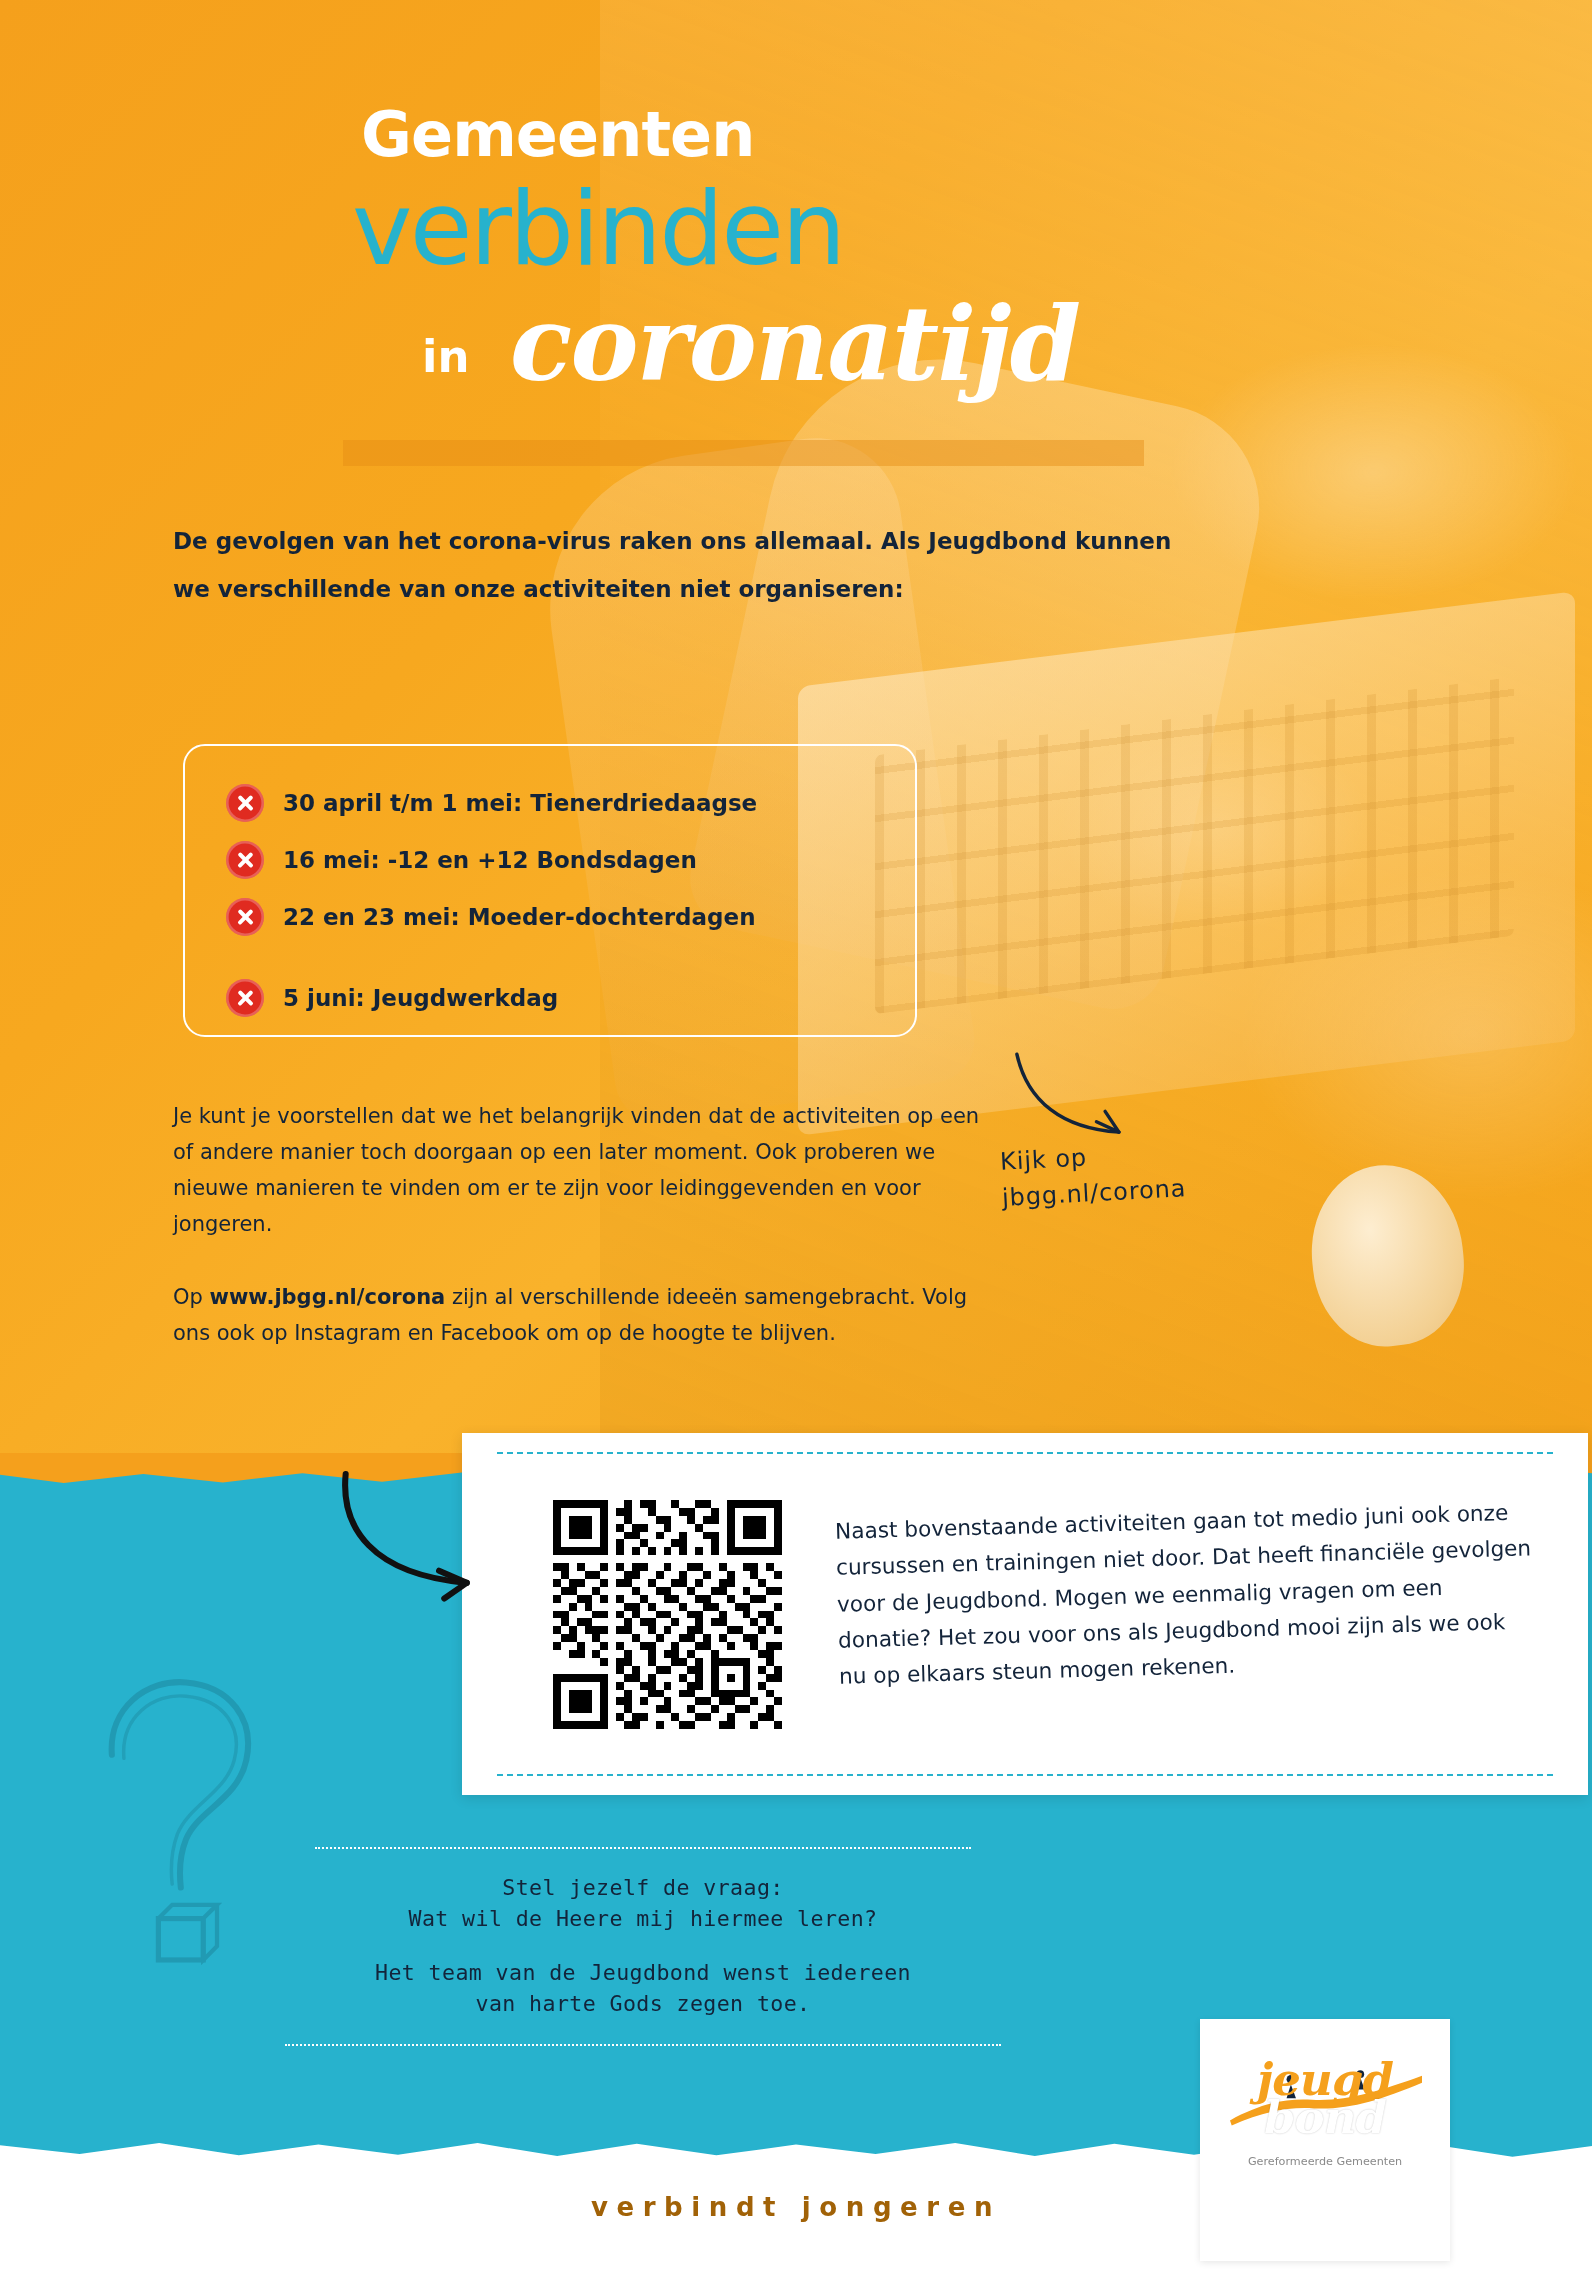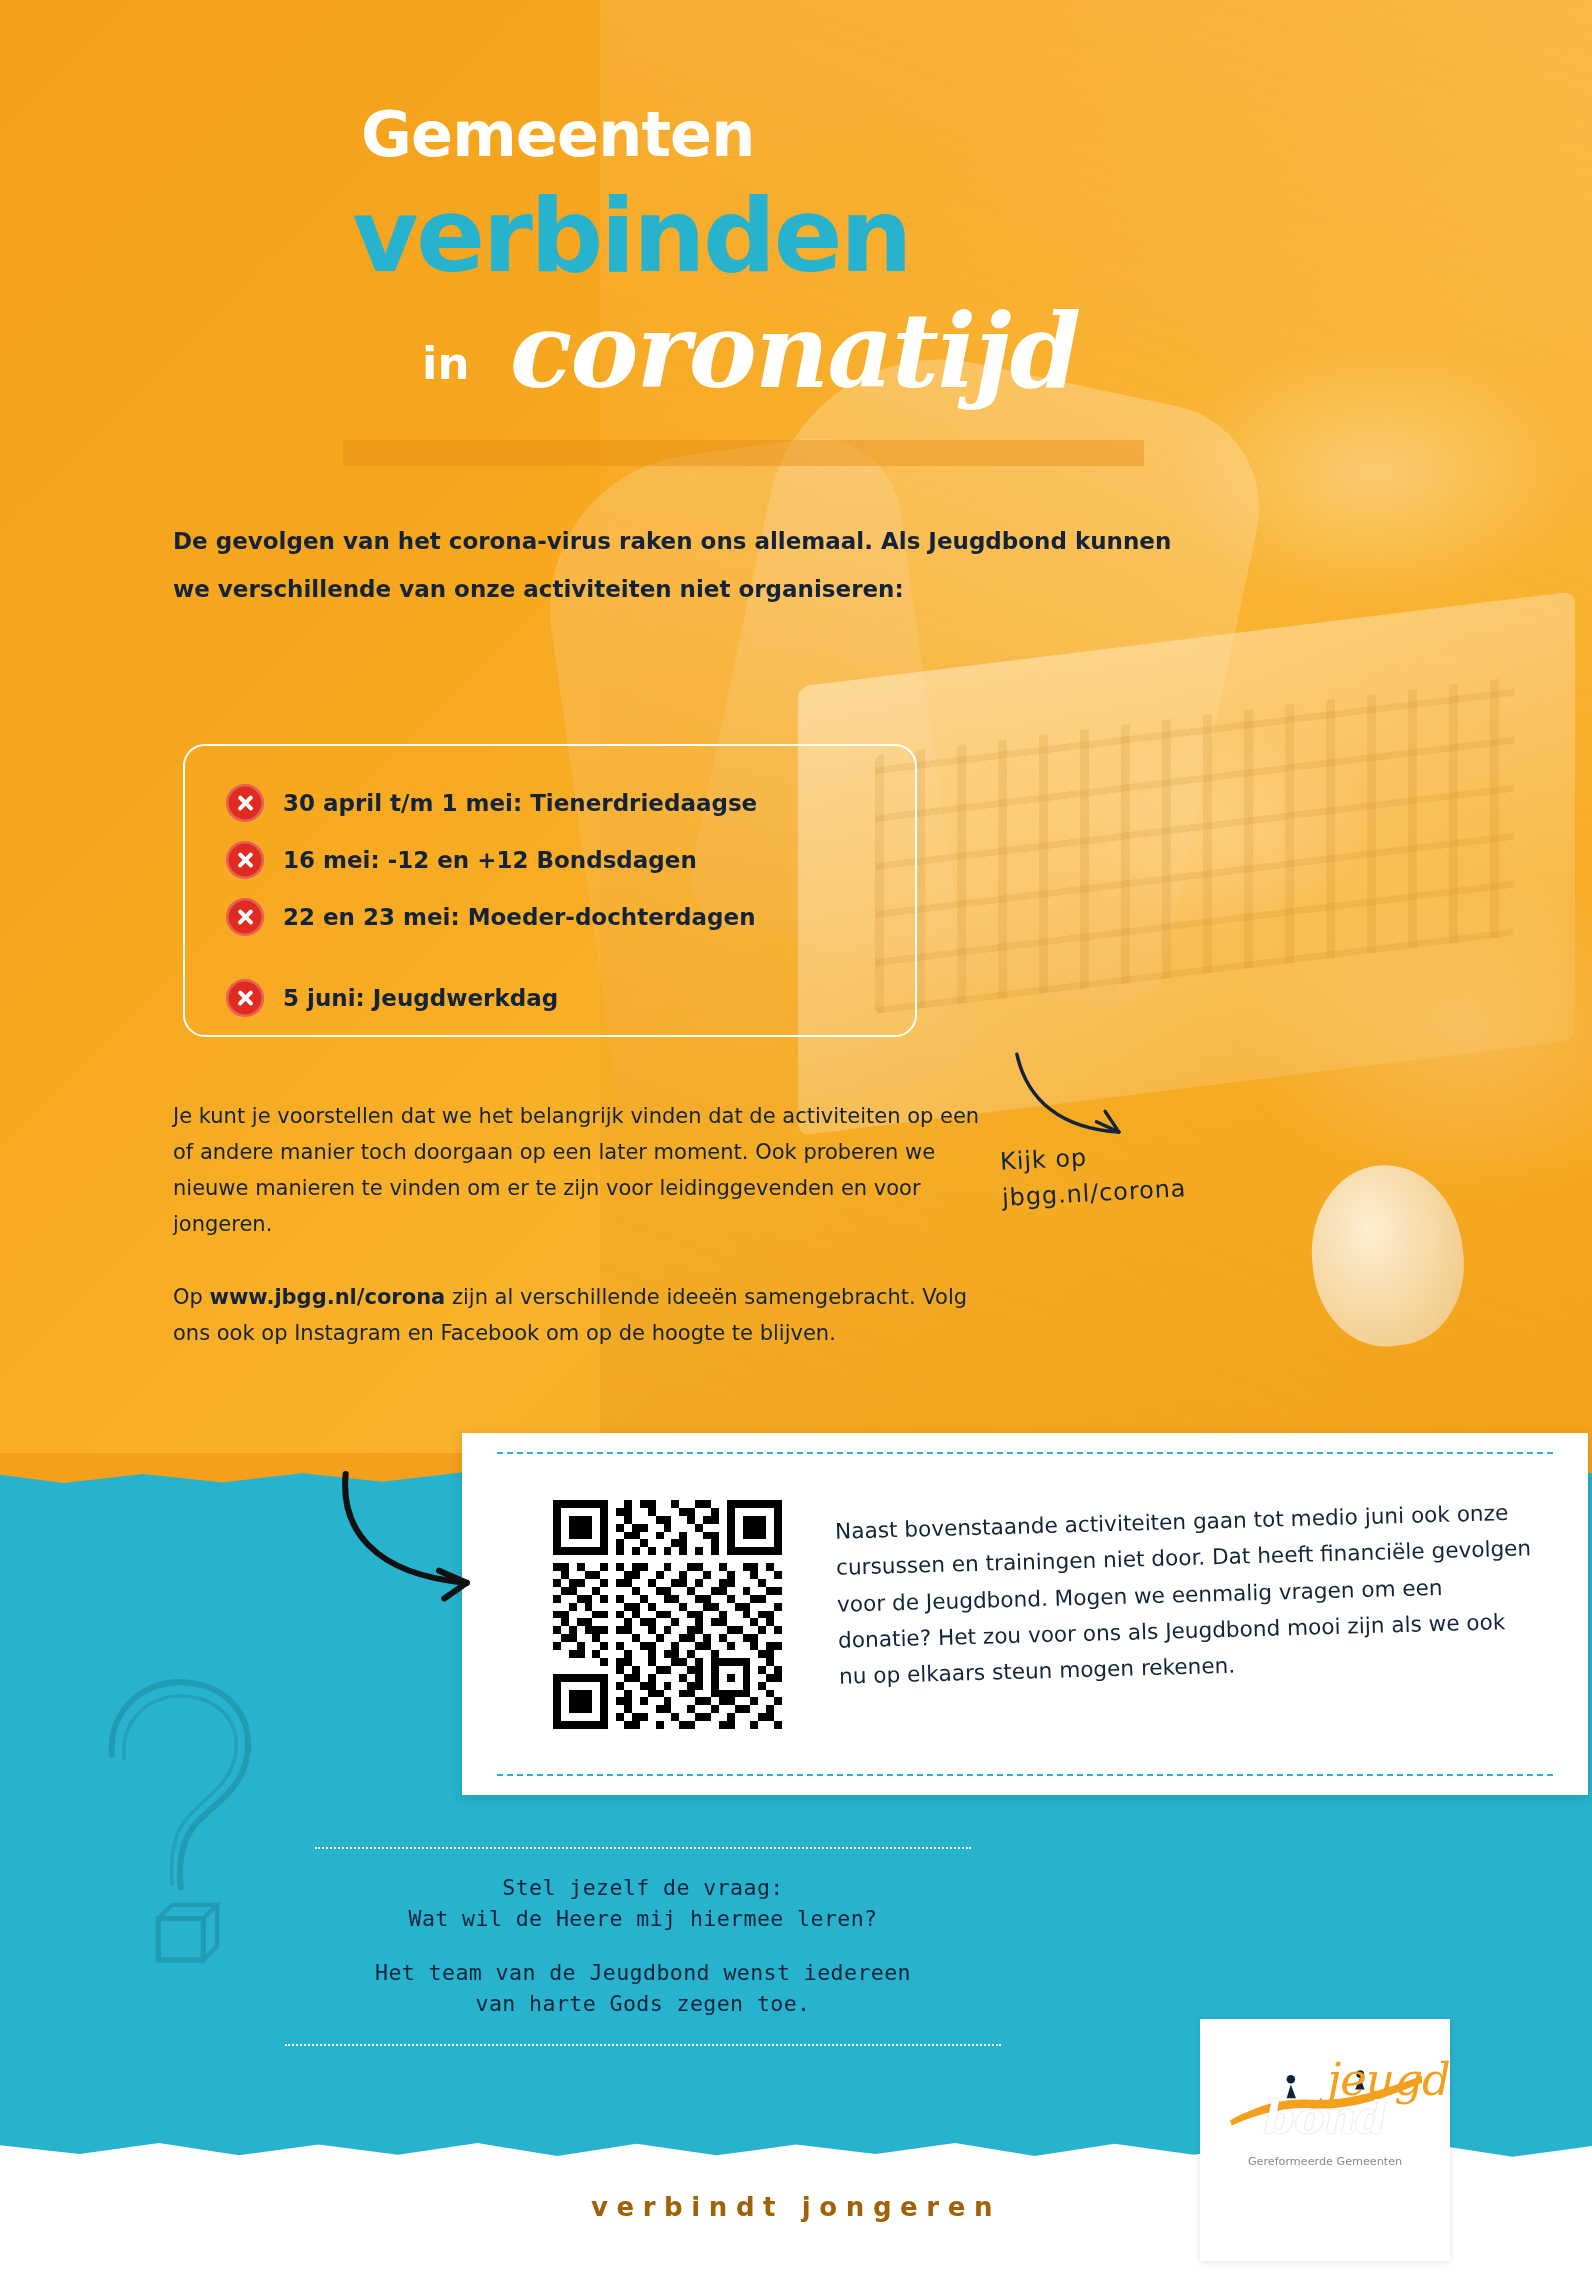--- a/index.html
+++ b/index.html
@@ -99,27 +99,27 @@
     font-family: "DejaVu Sans", sans-serif;
     font-weight: bold;
     font-size: 62px;
     color: #ffffff;
     letter-spacing: -0.9px;
     line-height: 1;
     padding-left: 188px;
   }
   .t-line2 {
     font-family: "DejaVu Sans", sans-serif;
-    font-weight: bold;
+    font-weight: normal;
     font-size: 102px;
     color: #27b2cd;
     line-height: 1.02;
     letter-spacing: -2.6px;
     padding-left: 179px;
-    margin-top: 18px;
+    margin-top: 11px;
   }
   .t-line3wrap {
     position: relative;
     margin-top: 1.7px;
     padding-left: 242px;
     height: 112px;
   }
   .t-in {
     position: absolute;
     left: 249px; bottom: 12px;
@@ -351,26 +351,25 @@
   }
   .logo-inner {
     position: absolute;
     left: 0; top: 40px;
     width: 250px;
     text-align: center;
   }
   .logo-word1 {
     font-family: "DejaVu Serif", serif;
     font-style: italic;
-    font-weight: normal;
+    font-weight: bold;
     font-size: 45px;
     color: #f5a01c;
     line-height: .95;
     letter-spacing: -0.9px;
-    text-align: right;
   }
   .logo-word2 {
     font-family: "DejaVu Serif", serif;
     font-style: italic;
     font-weight: bold;
     font-size: 45px;
     color: #ffffff;
     line-height: .95;
     letter-spacing: -0.9px;
     text-shadow: 0 0 1.7px rgba(0,0,0,.25);

